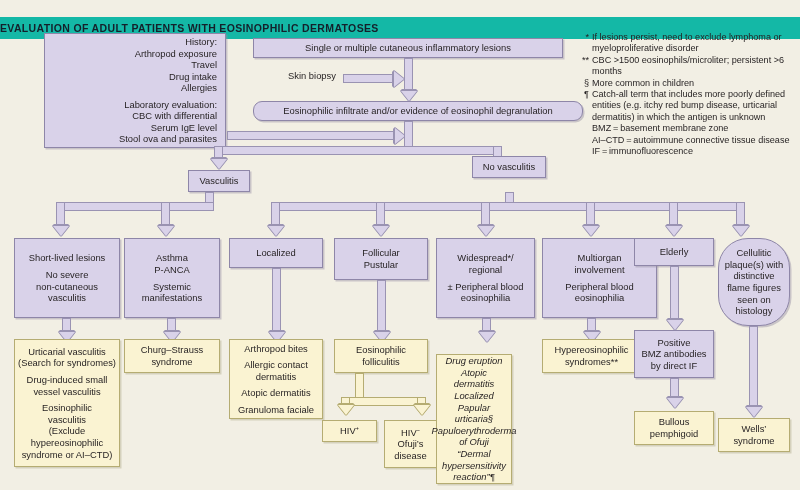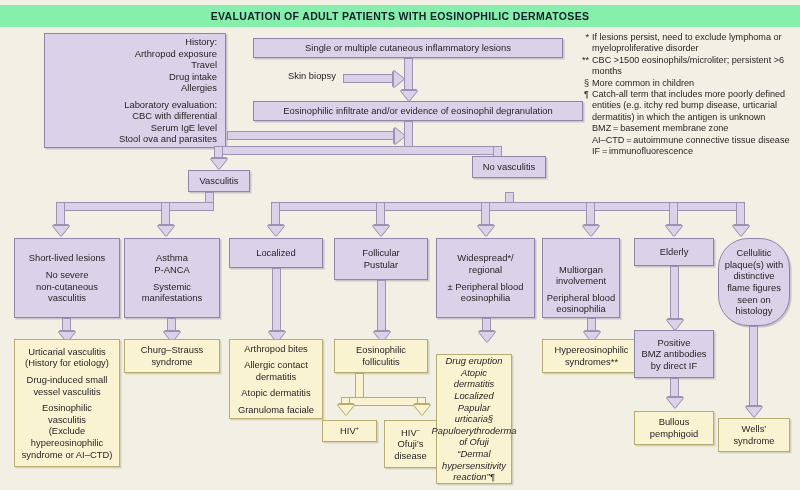--- a/index.html
+++ b/index.html
@@ -8,23 +8,23 @@
     background:#f2efe4;
     font-family:"Liberation Sans", sans-serif;
     color:#231f20;
     overflow:hidden;
     position:relative;
   }
   #canvas{position:absolute;left:0;top:0;width:800px;height:490px;}
 
   
   .titlebar{
-    position:absolute;left:0;top:5px;width:800px;height:22px;
-    background:#86efac;
-    display:flex;align-items:center;justify-content:center;
+    position:absolute;left:0;top:17px;width:800px;height:22px;
+    background:#14b8a6;
+    display:flex;align-items:center;justify-content:flex-start;
   }
   .titlebar .ttl{
     font-size:10.5px;font-weight:bold;letter-spacing:.35px;
     color:#14202b;text-transform:uppercase;
   }
 
   
   .node{
     position:absolute;box-sizing:border-box;
     display:flex;flex-direction:column;align-items:center;justify-content:center;
@@ -107,21 +107,21 @@
     <span class="ln">Stool ova and parasites</span>
   </div>
 
   <div class="conn v" style="left:404px;top:58px;width:9px;height:35px;"></div>
   <div class="arw down" style="left:400.5px;top:91px;"></div>
 
   <div class="biopsy-label" style="left:288px;top:70px;">Skin biopsy</div>
   <div class="conn h" style="left:343px;top:74px;width:53px;height:9px;"></div>
   <div class="arw right" style="left:394px;top:70.5px;"></div>
 
-  <div class="node purple" style="left:253px;top:101px;width:330px;height:20px;">
+  <div class="node purple" style="left:253px;top:101px;width:330px;height:20px;border-radius:9px;">
     <span class="ln">Eosinophilic infiltrate and/or evidence of eosinophil degranulation</span>
   </div>
 
   <div class="conn h" style="left:227px;top:131px;width:170px;height:9px;"></div>
   <div class="arw right" style="left:395px;top:127.5px;"></div>
 
   <div class="conn v" style="left:404px;top:121px;width:9px;height:34px;"></div>
   <div class="conn h" style="left:214px;top:146px;width:288px;height:9px;"></div>
   <div class="conn v" style="left:214px;top:146px;width:9px;height:14px;"></div>
   <div class="arw down" style="left:210.5px;top:159px;"></div>
@@ -183,21 +183,21 @@
   </div>
 
   <div class="node purple" style="left:436px;top:238px;width:99px;height:80px;">
     <span class="ln">Widespread*/</span>
     <span class="ln">regional</span>
     <span class="gap"></span>
     <span class="ln">± Peripheral blood</span>
     <span class="ln">eosinophilia</span>
   </div>
 
-  <div class="node purple" style="left:542px;top:238px;width:78px;height:80px;justify-content:flex-end;">
+  <div class="node purple" style="left:542px;top:238px;width:115px;height:80px;">
     <span class="ln">Multiorgan</span>
     <span class="ln">involvement</span>
     <span class="gap"></span>
     <span class="ln">Peripheral blood</span>
     <span class="ln">eosinophilia</span>
   </div>
 
   <div class="node purple" style="left:634px;top:238px;width:80px;height:28px;">
     <span class="ln">Elderly</span>
   </div>
@@ -230,21 +230,21 @@
   <div class="arw down" style="left:583.5px;top:332px;"></div>
 
   <div class="conn v" style="left:670px;top:266px;width:9px;height:56px;"></div>
   <div class="arw down" style="left:666.5px;top:320px;"></div>
 
   <div class="conn v" style="left:749px;top:326px;width:9px;height:83px;"></div>
   <div class="arw down" style="left:745.5px;top:407px;"></div>
 
   <div class="node yellow" style="left:14px;top:339px;width:106px;height:128px;">
     <span class="ln">Urticarial vasculitis</span>
-    <span class="ln">(History for etiology)</span>
+    <span class="ln">(Search for syndromes)</span>
     <span class="gap"></span>
     <span class="ln">Drug-induced small</span>
     <span class="ln">vessel vasculitis</span>
     <span class="gap"></span>
     <span class="ln">Eosinophilic</span>
     <span class="ln">vasculitis</span>
     <span class="ln">(Exclude</span>
     <span class="ln">hypereosinophilic</span>
     <span class="ln">syndrome or AI–CTD)</span>
   </div>

